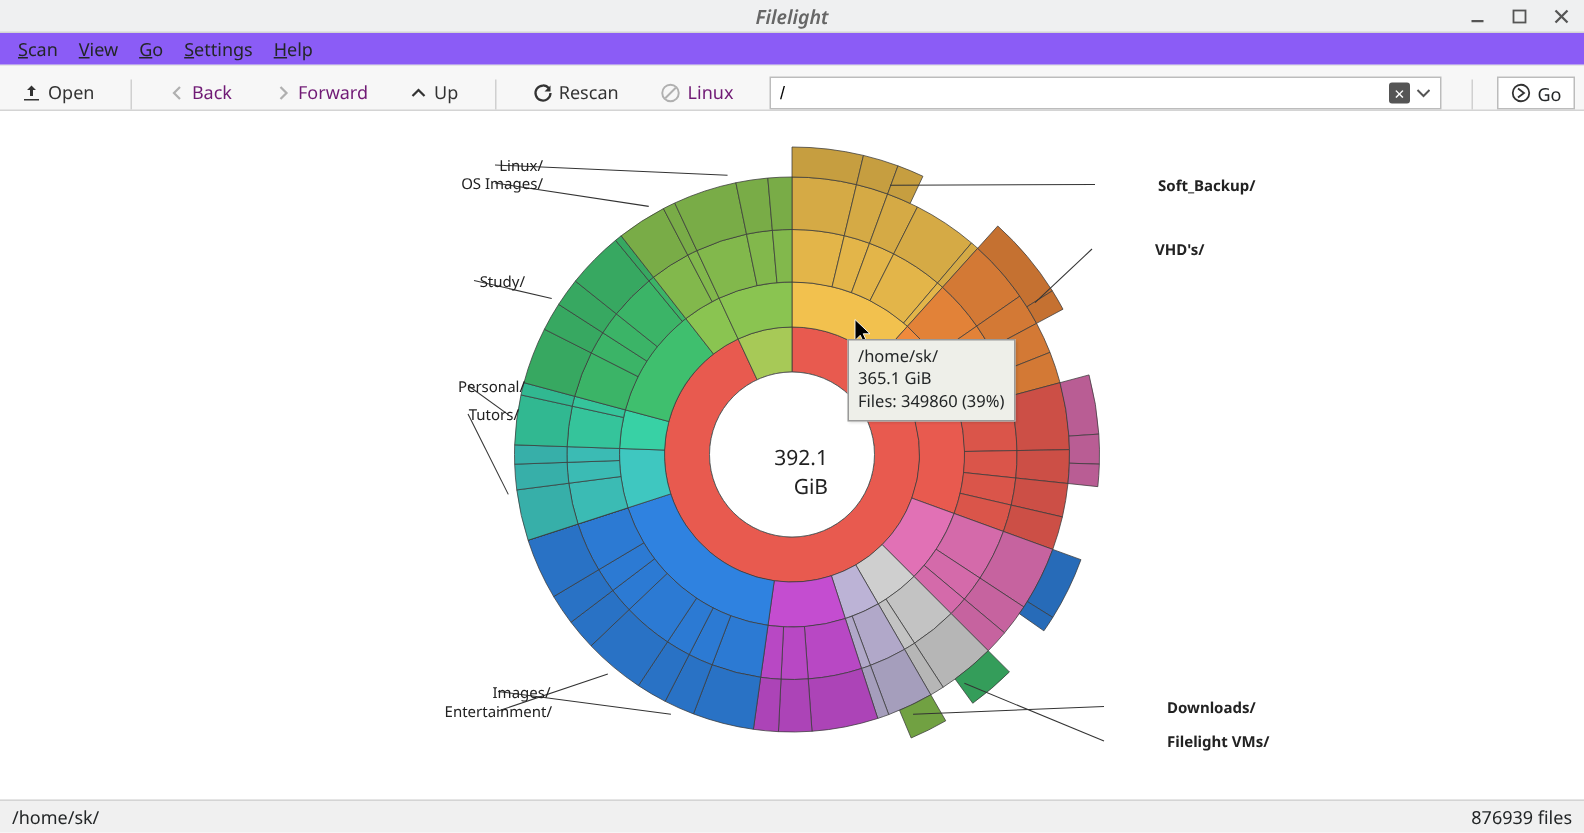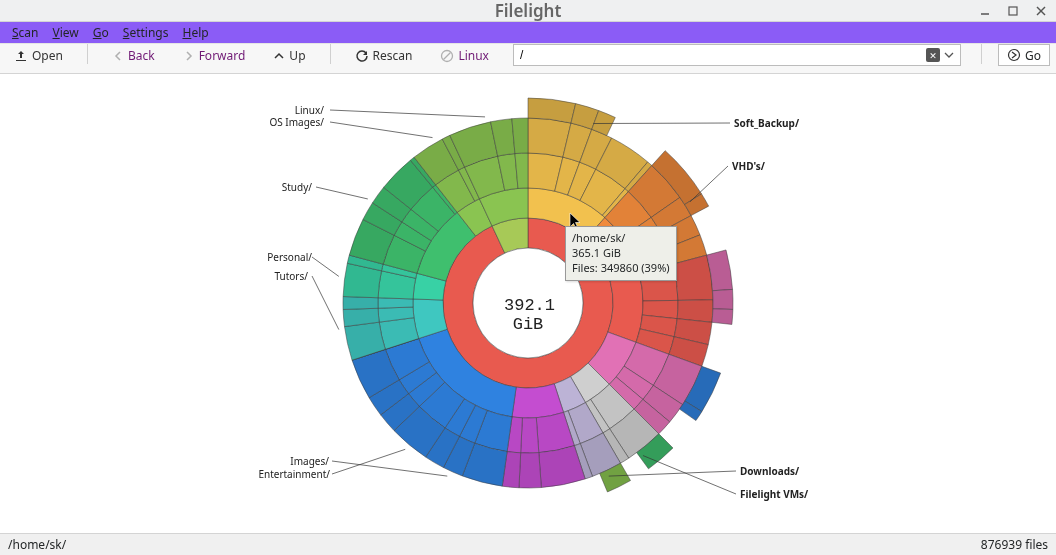--- a/index.html
+++ b/index.html
@@ -1,41 +1,41 @@
 <!DOCTYPE html>
 <html><head>
 <meta charset="utf-8">
 <style>
   * { box-sizing: border-box; }
   html, body { margin: 0; padding: 0; width: 1056px; height: 555px; font-family: "Noto Sans", "DejaVu Sans", sans-serif; font-size: 12px; color: #232627; background: #fcfcfc; overflow: hidden; }
   .titlebar { height: 22px; background: #eff0f1; display: flex; align-items: center; justify-content: center; position: relative; border-bottom: 1px solid #d4d4d4; }
-  .titlebar .title { font-weight: 600; color: #666; font-size: 17px; }
+  .titlebar .title { font-weight: 600; color: #666; font-size: 13px; font-style: italic; }
   .titlebar .wbtns { position: absolute; right: 4px; top: 0; height: 100%; display: flex; gap: 6px; align-items: center; }
   .titlebar .wbtn { width: 22px; height: 16px; display: flex; align-items: center; justify-content: center; color: #555; cursor: pointer; }
   .menubar { height: 22px; background: #8b5cf6; display: flex; align-items: center; padding: 0 6px; gap: 2px; border-bottom: 1px solid #e5e5e5; }
   .menubar .menu { padding: 2px 6px; cursor: pointer; }
   .menubar .menu .ul { text-decoration: underline; }
-  .toolbar { height: 30px; background: #f7f7f7; display: flex; align-items: flex-start; padding: 0 6px; gap: 12px; border-bottom: 1px solid #d4d4d4; }
+  .toolbar { height: 30px; background: #f7f7f7; display: flex; align-items: flex-end; padding: 0 6px; gap: 12px; border-bottom: 1px solid #d4d4d4; }
   .tb-btn { display: flex; align-items: center; gap: 4px; padding: 3px 8px; color: #333; cursor: pointer; }
   .tb-btn.disabled { color: #701a75; cursor: default; }
   .tb-sep { width: 1px; height: 20px; background: #d0d0d0; margin: 0 4px; }
   .locbar { flex: 1; height: 22px; border: 1px solid #bcbcbc; background: #fff; display: flex; align-items: center; padding: 0 4px; margin: 0 4px; position: relative; }
   .locbar input { border: none; outline: none; flex: 1; font-size: 12px; background: transparent; }
   .clearbtn { width: 14px; height: 14px; display: flex; align-items: center; justify-content: center; background: #555; color: #fff; font-size: 9px; border-radius: 2px; cursor: pointer; }
   .dropbtn { margin-left: 2px; padding: 0 2px; color: #555; cursor: pointer; }
   .go-btn { display: flex; align-items: center; gap: 4px; padding: 0 8px; height: 22px; cursor: pointer; border: 1px solid #bcbcbc; background: #fff; }
   .main { position: relative; width: 1056px; height: 459px; background: #fff; }
   .statusbar { position: absolute; bottom: 0; left: 0; right: 0; height: 22px; background: #f0f0f0; display: flex; align-items: center; justify-content: space-between; padding: 0 8px; border-top: 1px solid #d4d4d4; }
   svg.chart { position: absolute; top: 0; left: 0; }
-  .label { position: absolute; font-size: 10px; color: #222; white-space: nowrap; }
+  .label { position: absolute; font-size: 10px; color: #222; white-space: nowrap; margin-left: 38px; }
   .label.right { text-align: right; font-weight: bold; }
   .label.left { text-align: right; }
   .tooltip { position: absolute; background: #eeefe9; border: 1px solid #999; padding: 4px 6px; font-size: 11px; line-height: 1.35; box-shadow: 1px 1px 2px rgba(0,0,0,.15); }
   .tooltip div { white-space: nowrap; }
-  .centertext { position: absolute; font-size: 17px; color: #222; text-align: center; font-family: Liberation Mono, monospace; }
+  .centertext { position: absolute; font-size: 14px; color: #222; text-align: right; }
 </style>
 </head>
 <body>
 
 <div class="titlebar">
   <span class="title">Filelight</span>
   <div class="wbtns">
     <span class="wbtn">
       <svg width="12" height="12">
           <line x1="2" y1="9" x2="10" y2="9" stroke="#555" stroke-width="1.5"></line>

